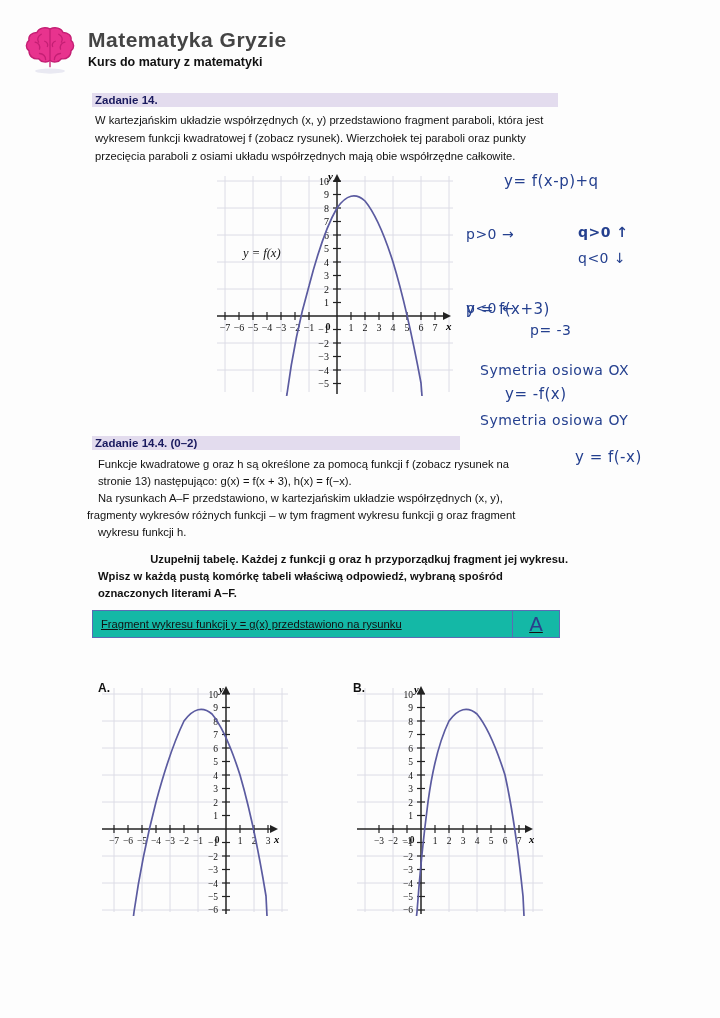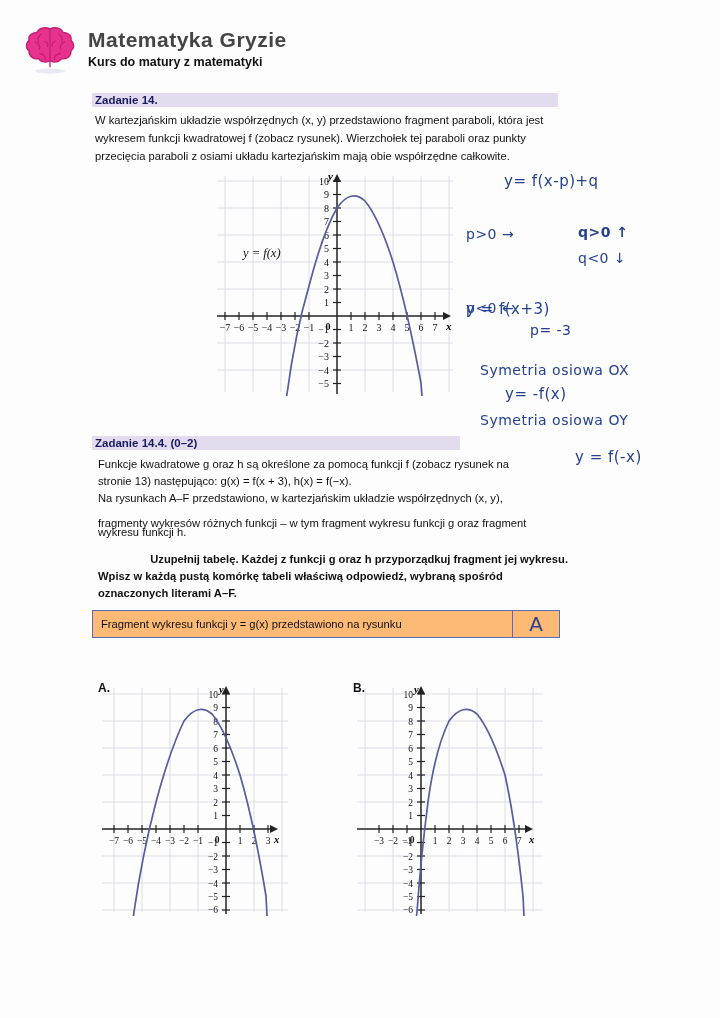--- a/index.html
+++ b/index.html
@@ -17,21 +17,21 @@
   #brand-sub{position:absolute;left:88px;top:55px;font-size:12.5px;font-weight:bold;color:#111;}
 
   
   .band{position:absolute;background:#e3dcee;height:14px;}
   .hl-label{position:absolute;font-size:11.5px;font-weight:bold;color:#1a1a5e;}
   .para{position:absolute;font-size:11.2px;line-height:16.5px;color:#111;}
   .bold{font-weight:bold;}
 
   
   #ans-table{position:absolute;left:92px;top:610px;width:468px;border:1px solid #5b6bb5;
-    border-collapse:collapse;background:#fdba74;}
+    border-collapse:collapse;background:#14b8a6;text-decoration:underline;}
   #ans-table td{border:1px solid #5b6bb5;font-size:11.2px;height:26px;padding:0 8px;vertical-align:middle;}
   #ans-table td.ans{width:46px;text-align:center;padding:0;}
   .hand{font-family:"DejaVu Sans", sans-serif;color:#2b3f8c;}
   .hand-letter{font-size:20px;line-height:20px;}
 
   
   .hw{position:absolute;color:#25408f;font-family:"DejaVu Sans", sans-serif;
     letter-spacing:.5px;}
   .hw-eq{font-size:15px;}
   .hw-sm{font-size:14px;}
@@ -64,21 +64,21 @@
   </svg>
   <div id="brand-title">Matematyka Gryzie</div>
   <div id="brand-sub">Kurs do matury z matematyki</div>
 </div>
 
 <div class="band" style="left:92px;top:93px;width:466px;"></div>
 <div class="hl-label" style="left:95px;top:94px;">Zadanie 14.</div>
 
 <div class="para" style="left:95px;top:112px;width:470px;">W kartezjańskim układzie współrzędnych  (x, y)  przedstawiono fragment paraboli, która jest</div>
 <div class="para" style="left:95px;top:130px;width:470px;">wykresem funkcji kwadratowej  f  (zobacz rysunek). Wierzchołek tej paraboli oraz punkty</div>
-<div class="para" style="left:95px;top:148px;width:470px;">przecięcia paraboli z osiami układu kartezjańskim mają obie współrzędne całkowite.</div>
+<div class="para" style="left:95px;top:148px;width:470px;">przecięcia paraboli z osiami układu współrzędnych mają obie współrzędne całkowite.</div>
 
 <div class="graph" style="left:215px;top:168px;">
   <svg class="gsvg" width="240" height="228" viewBox="0 0 240 228">
 
     <g stroke="#dcdce6" stroke-width="1">
       <line x1="10" y1="8" x2="10" y2="224"></line>
         <line x1="38" y1="8" x2="38" y2="224"></line>
       <line x1="66" y1="8" x2="66" y2="224"></line>
         <line x1="94" y1="8" x2="94" y2="224"></line>
       <line x1="150" y1="8" x2="150" y2="224"></line>
@@ -190,21 +190,21 @@
 <div class="hw hw-eq" style="left:505px;top:385px;">y= -f(x)</div>
 <div class="hw hw-sm" style="left:480px;top:412px;">Symetria  osiowa OY</div>
 <div class="hw hw-eq" style="left:575px;top:448px;">y = f(-x)</div>
 
 <div class="band" style="left:92px;top:436px;width:368px;"></div>
 <div class="hl-label" style="left:95px;top:437px;">Zadanie 14.4. (0–2)</div>
 
 <div class="para" style="left:98px;top:456px;width:460px;">Funkcje kwadratowe  g  oraz  h  są określone za pomocą funkcji  f  (zobacz rysunek na</div>
 <div class="para" style="left:98px;top:473px;width:460px;">stronie 13) następująco:  g(x) = f(x + 3),  h(x) = f(−x).</div>
 <div class="para" style="left:98px;top:490px;width:460px;">Na rysunkach A–F przedstawiono, w kartezjańskim układzie współrzędnych  (x, y),</div>
-<div class="para" style="left:98px;top:507px;width:460px;margin-top:8px;">fragmenty wykresów różnych funkcji – w tym fragment wykresu funkcji  g  oraz fragment</div>
+<div class="para" style="left:87px;top:507px;width:460px;">fragmenty wykresów różnych funkcji – w tym fragment wykresu funkcji  g  oraz fragment</div>
 <div class="para" style="left:98px;top:524px;width:460px;">wykresu funkcji  h.</div>
 
 <div class="para bold" style="left:98px;top:551px;width:470px;text-align:right;">Uzupełnij tabelę. Każdej z funkcji  g  oraz  h  przyporządkuj fragment jej wykresu.</div>
 <div class="para bold" style="left:98px;top:568px;width:470px;">Wpisz w każdą pustą komórkę tabeli właściwą odpowiedź, wybraną spośród</div>
 <div class="para bold" style="left:98px;top:585px;width:470px;">oznaczonych literami A–F.</div>
 
 <table id="ans-table">
   <tbody>
       <tr>
     <td>Fragment wykresu funkcji  y = g(x)  przedstawiono na rysunku</td>

